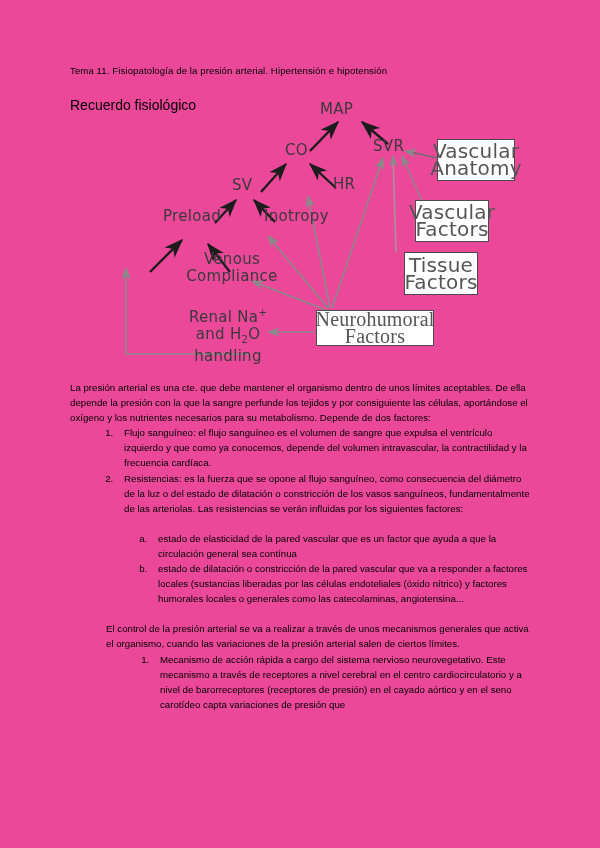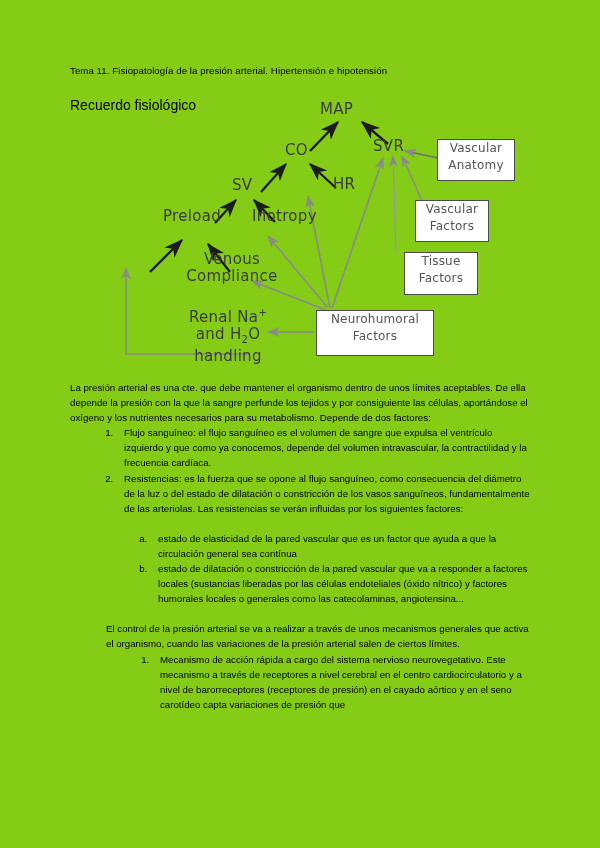--- a/index.html
+++ b/index.html
@@ -11,21 +11,21 @@
     width: 600px;
     height: 848px;
     font-family: "Liberation Sans", sans-serif;
     color: #000000;
     overflow: hidden;
     position: relative;
   }
   .page {
     position: absolute;
     inset: 0;
-    background: #84cc16;
+    background: #ec4899;
   }
   .doc-title {
     position: absolute;
     left: 70px;
     top: 64px;
     font-size: 9.6px;
     line-height: 13px;
     letter-spacing: 0.1px;
     white-space: nowrap;
   }
@@ -64,25 +64,26 @@
     white-space: nowrap;
     letter-spacing: 0.3px;
   }
   .dg-label.two-line { white-space: normal; line-height: 17px; }
   .dg-box {
     position: absolute;
     border: 1.6px solid #4a4a4a;
     background: #ffffff;
     box-sizing: border-box;
     font-family: "DejaVu Sans", sans-serif;
-    font-size: 12px;
+    font-size: 20px;
     line-height: 17px;
     color: #555555;
     text-align: center;
     display: flex;
+    align-items: center;
     justify-content: center;
     letter-spacing: 0.2px;
   }
   .sup { font-size: 10px; vertical-align: super; }
   .sub { font-size: 10px; vertical-align: sub; }
 
   
   .body-text {
     position: absolute;
     left: 70px;
@@ -162,21 +163,21 @@
 
       <polyline points="150,258 26,258 26,172" fill="none" stroke="#8a8a8a" stroke-width="1.6" marker-end="url(#ah-light)"></polyline>
     </svg>
 
     <div class="dg-label" style="left:220px; top:5px;">MAP</div>
     <div class="dg-label" style="left:185px; top:46px;">CO</div>
     <div class="dg-label" style="left:273px; top:42px;">SVR</div>
     <div class="dg-label" style="left:132px; top:81px;">SV</div>
     <div class="dg-label" style="left:233px; top:80px;">HR</div>
     <div class="dg-label" style="left:63px; top:112px;">Preload</div>
-    <div class="dg-label" style="left:152px; top:112px;">Inotropy</div>
+    <div class="dg-label" style="left:164px; top:112px;">Inotropy</div>
 
 
     <div class="dg-label two-line" style="left:84px; top:155px; width:96px;">
       <span class="blk">Venous</span>
       <span class="blk">Compliance</span>
     </div>
 
     <div class="dg-label two-line" style="left:86px; top:208px; width:84px;">
       <span class="blk"><span>Renal Na</span><span class="sup">+</span></span>
       <span class="blk"><span>and H</span><span class="sub">2</span><span>O</span></span>
@@ -197,21 +198,21 @@
       </div>
     </div>
 
     <div class="dg-box" style="left:296px; top:156px; width:74px; height:43px; border-width:1.8px;margin-left:8px;">
       <div>
         <span class="blk">Tissue</span>
         <span class="blk">Factors</span>
       </div>
     </div>
 
-    <div class="dg-box" style="left:216px; top:214px; width:118px; height:46px; border-width:1.8px;">
+    <div class="dg-box" style="left:216px; top:214px; width:118px; height:36px; border-width:1.8px;font-family:Liberation Serif, serif;">
       <div>
         <span class="blk">Neurohumoral</span>
         <span class="blk">Factors</span>
       </div>
     </div>
   </div>
 
   <div class="body-text">
     <p class="para">La presión arterial es una cte. que debe mantener el organismo dentro de unos límites aceptables. De ella depende la presión con la que la sangre perfunde los tejidos y por consiguiente las células, aportándose el oxígeno y los nutrientes necesarios para su metabolismo. Depende de dos factores:</p>
 

